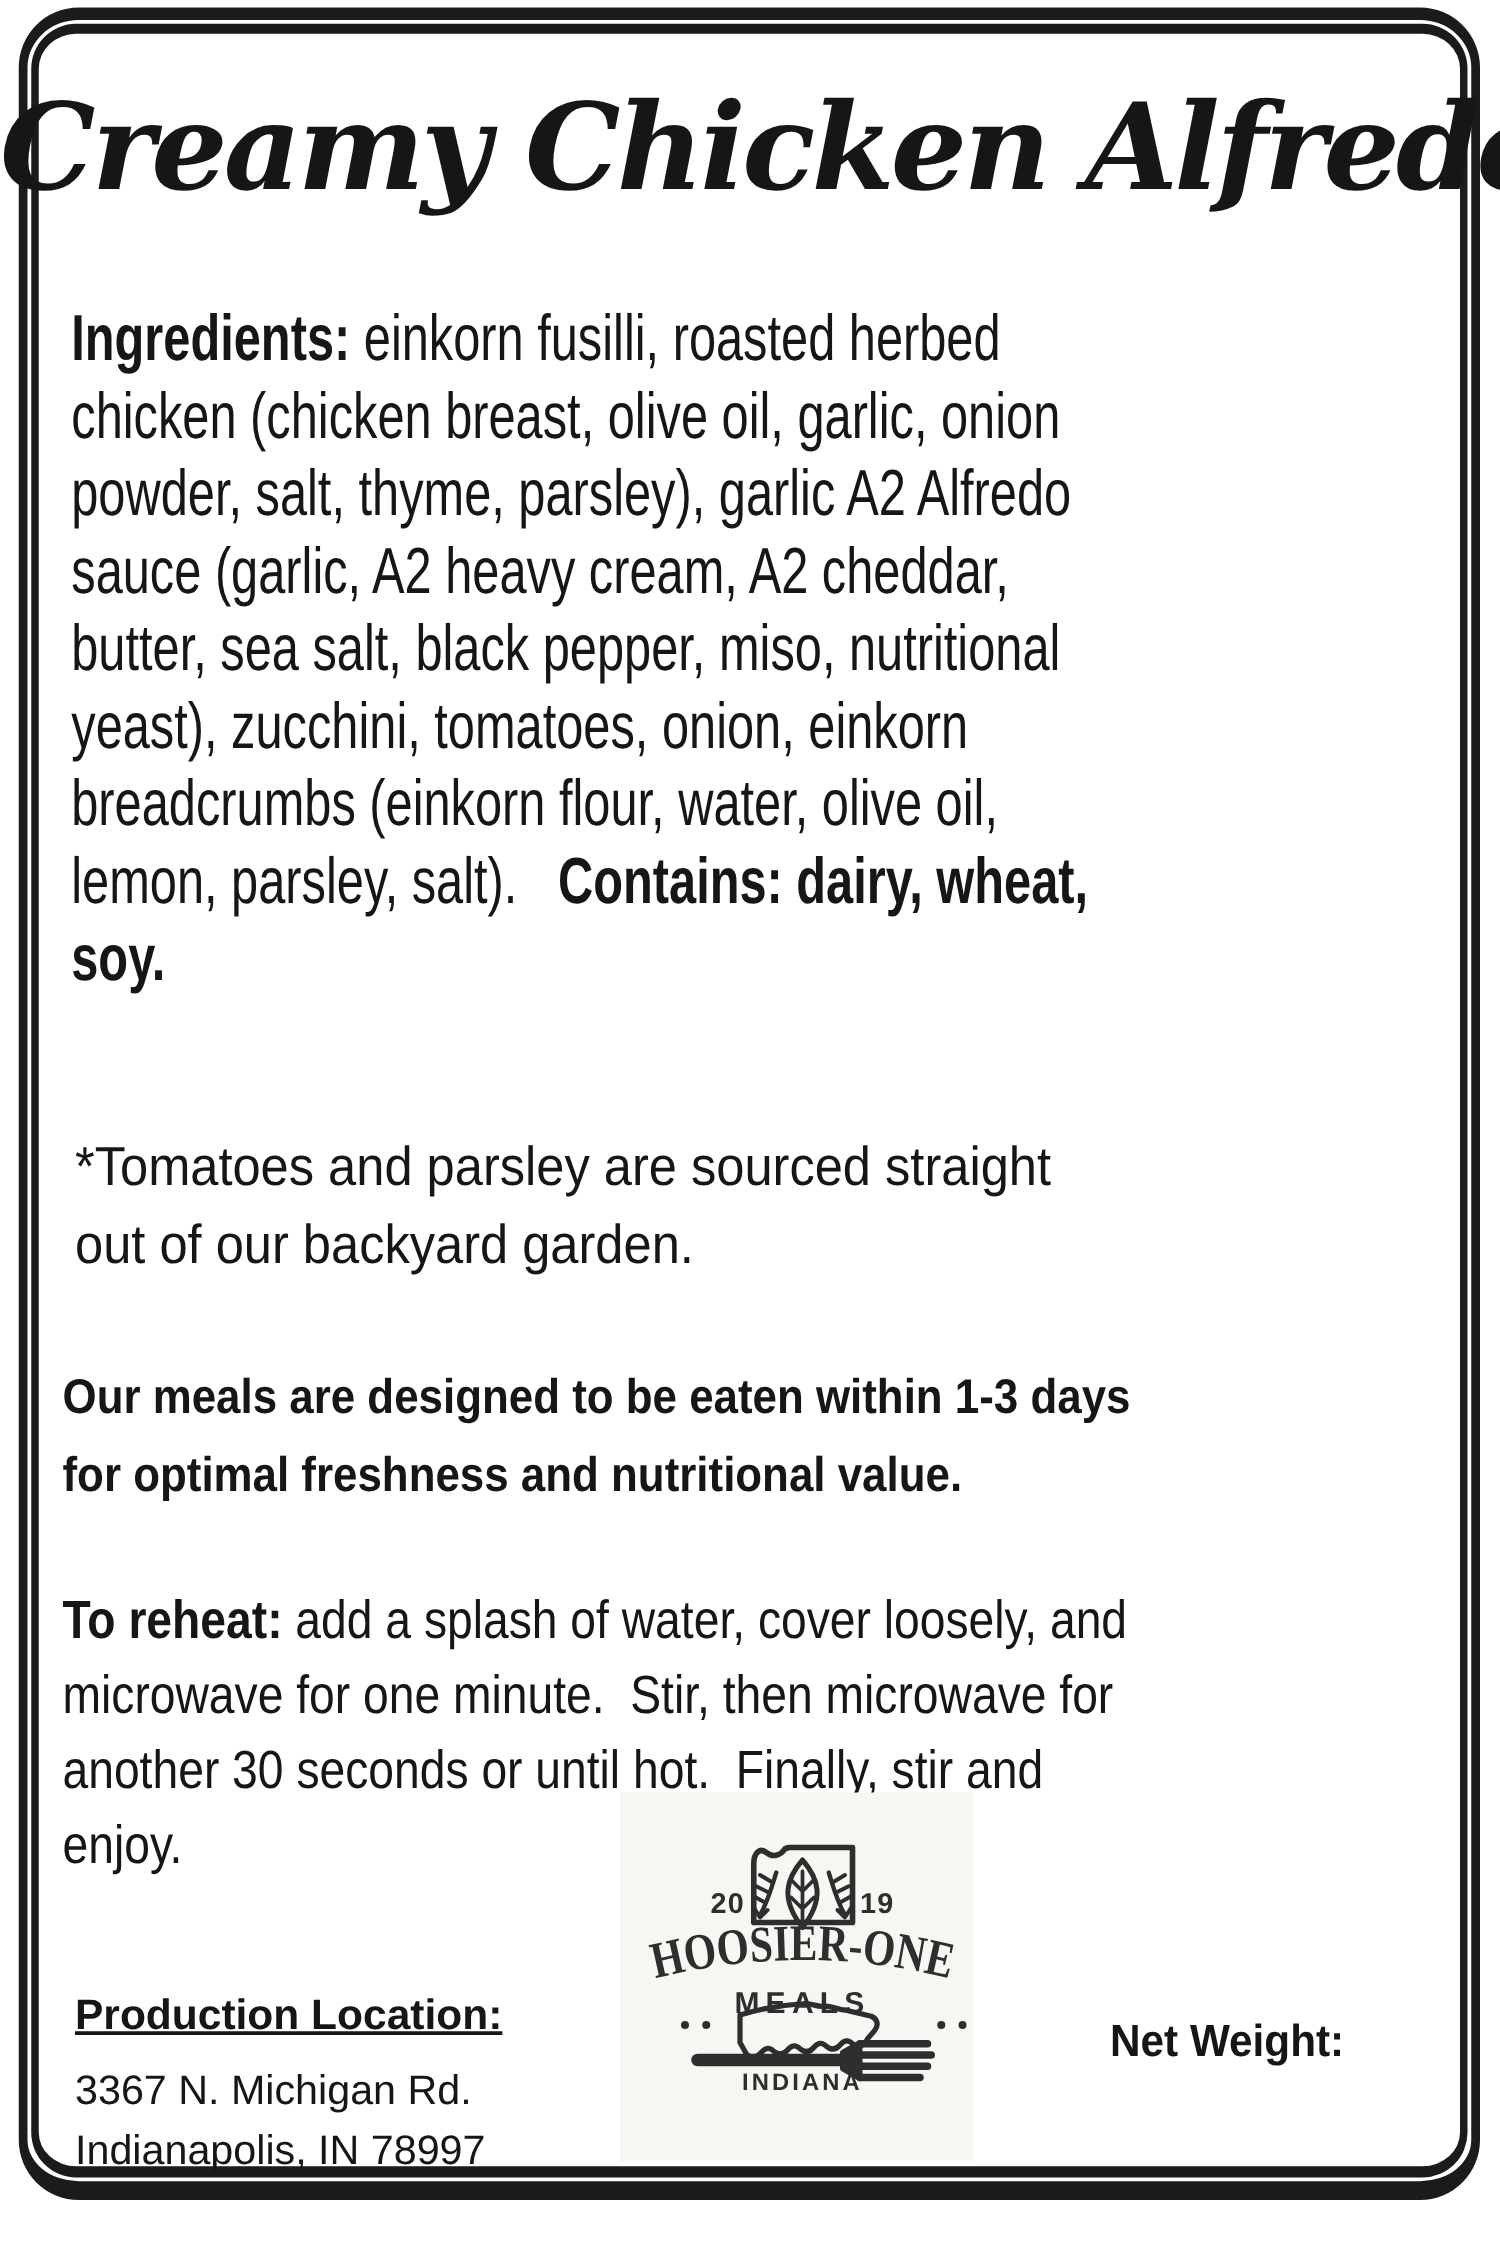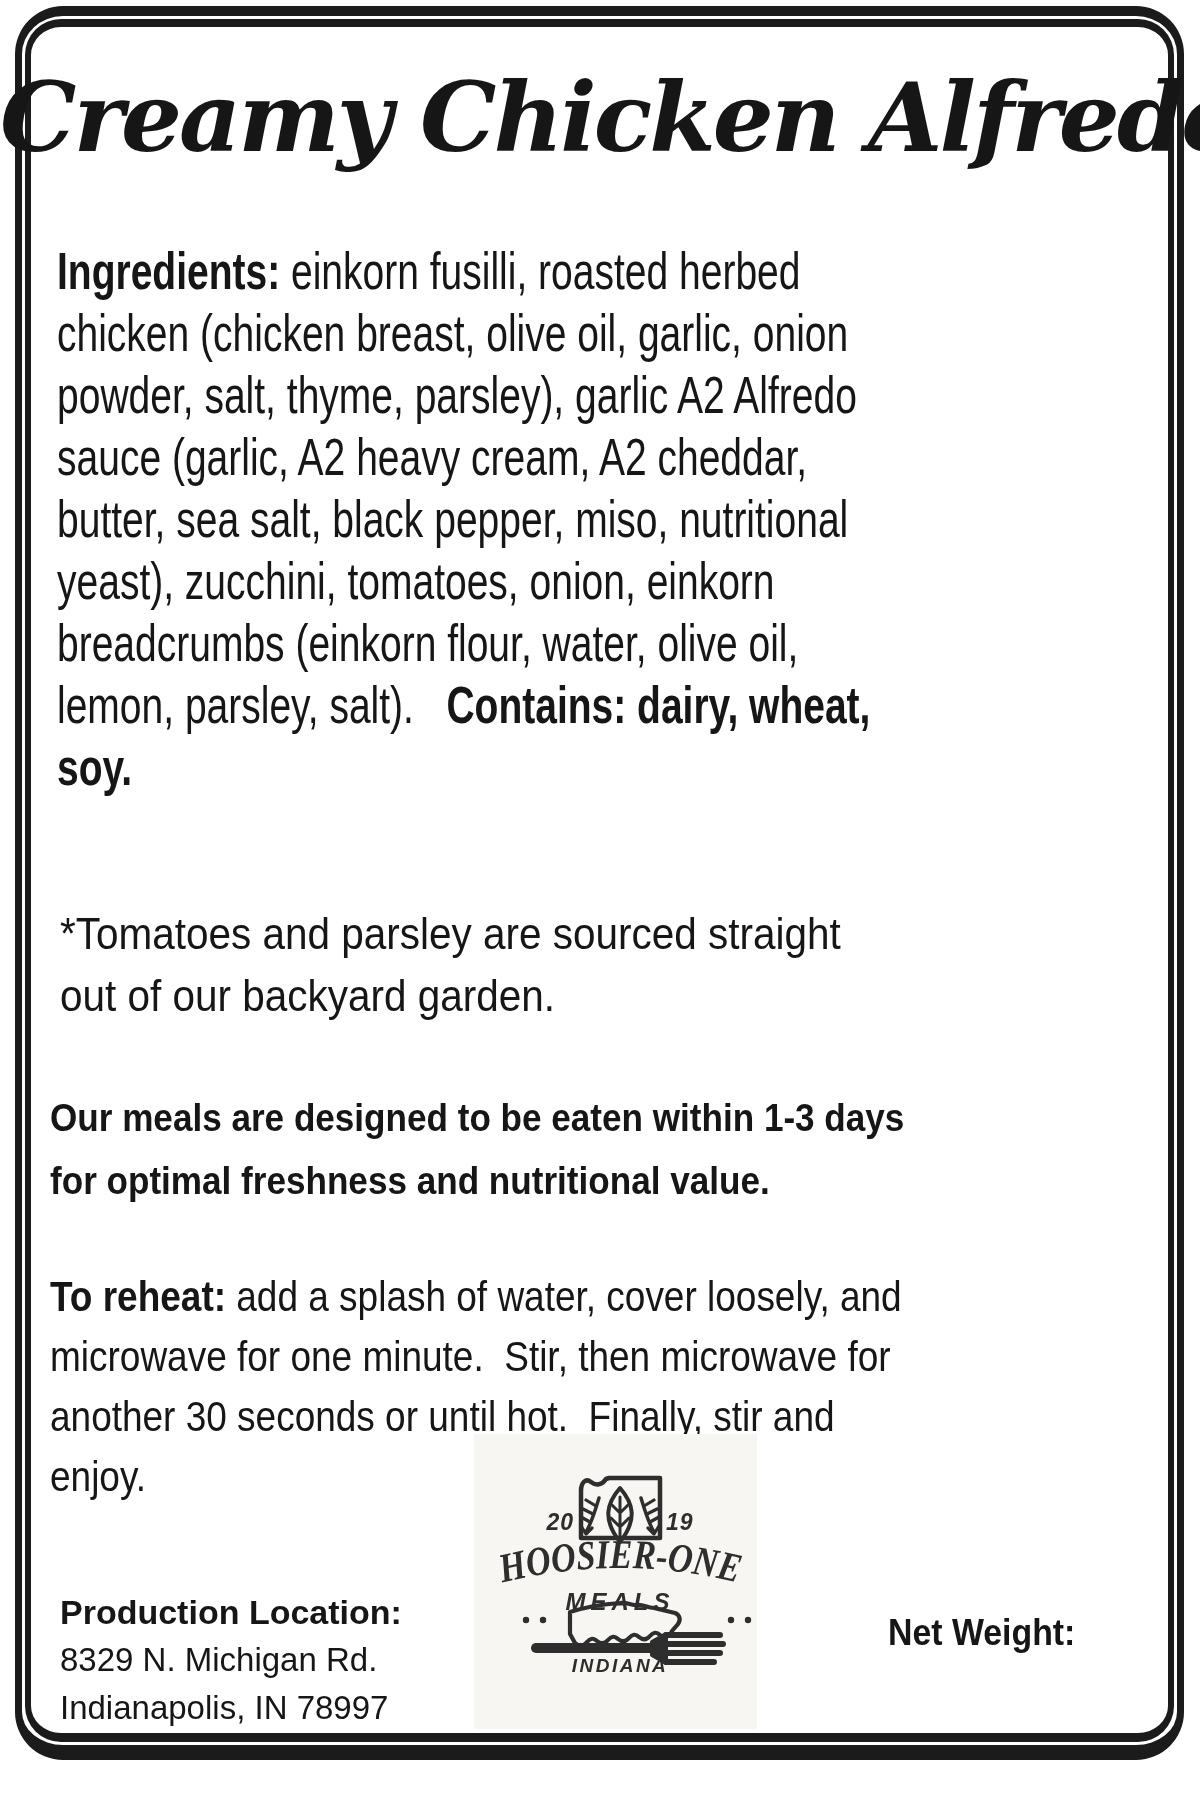--- a/index.html
+++ b/index.html
@@ -17,25 +17,25 @@
   
   .para{position:absolute;transform-origin:left top;}
   .para .ln{white-space:pre;}
   .ingredients{left:57px;top:240px;font-size:52px;line-height:62px;transform:scaleX(.75);}
   .garden-note{left:60px;top:903px;font-size:44px;line-height:62px;transform:scaleX(.92);}
   .freshness{left:50px;top:1086px;font-size:39px;line-height:63px;font-weight:700;transform:scaleX(.90);}
   .reheat{left:50px;top:1266px;font-size:43px;line-height:60px;transform:scaleX(.86);}
   b{font-weight:700;}
   
   .production{position:absolute;left:60px;top:1588px;font-size:33px;line-height:48px;}
-  .production .lbl{font-size:34px;font-weight:700;margin-bottom:0;}
+  .production .lbl{font-size:34px;font-weight:700;margin-bottom:12px;text-decoration:underline;}
   .net-weight{position:absolute;left:888px;top:1612px;font-size:36px;font-weight:700;
         transform:scaleX(.94);transform-origin:left top;white-space:nowrap;}
   
-  .logo{position:absolute;left:474px;top:1434px;width:283px;height:295px;background:#f7f6f3;font-style:italic;}
+  .logo{position:absolute;left:496px;top:1434px;width:283px;height:295px;background:#f7f6f3;}
   .logo svg{display:block;}
 </style>
 </head>
 <body>
 
 <div class="page">
   <div class="border-outer">
     <div class="border-inner"></div>
   </div>
 
@@ -103,18 +103,18 @@
         <circle cx="52" cy="186" r="3.2"></circle>
         <circle cx="69" cy="186" r="3.2"></circle>
         <circle cx="257" cy="186" r="3.2"></circle>
         <circle cx="274" cy="186" r="3.2"></circle>
       </g>
     </svg>
   </div>
 
   <div class="production">
     <div class="lbl">Production Location:</div>
-    <div>8329 N. Michigan Rd.</div>
+    <div>3367 N. Michigan Rd.</div>
     <div>Indianapolis, IN 78997</div>
   </div>
 
   <div class="net-weight">Net Weight:</div>
 </div>
 
 </body></html>

